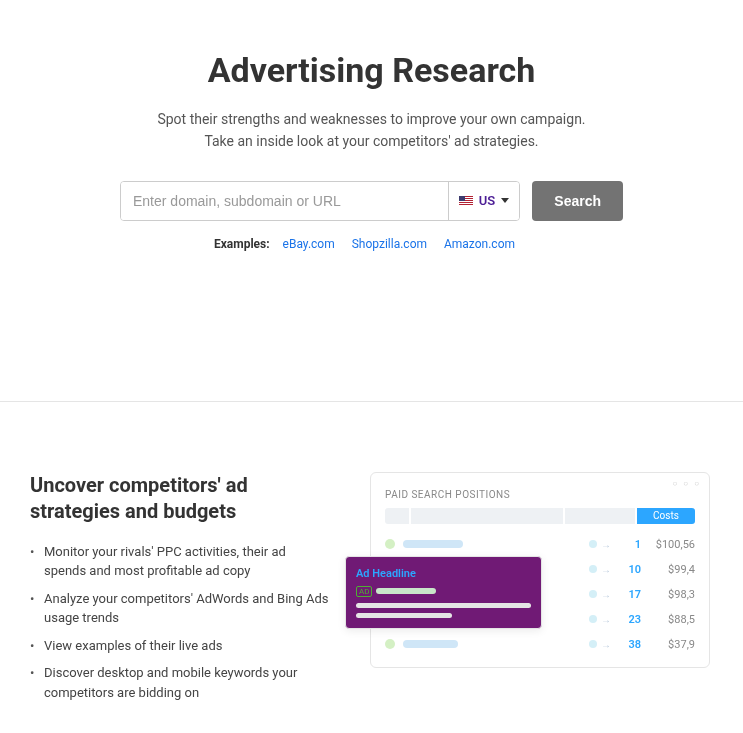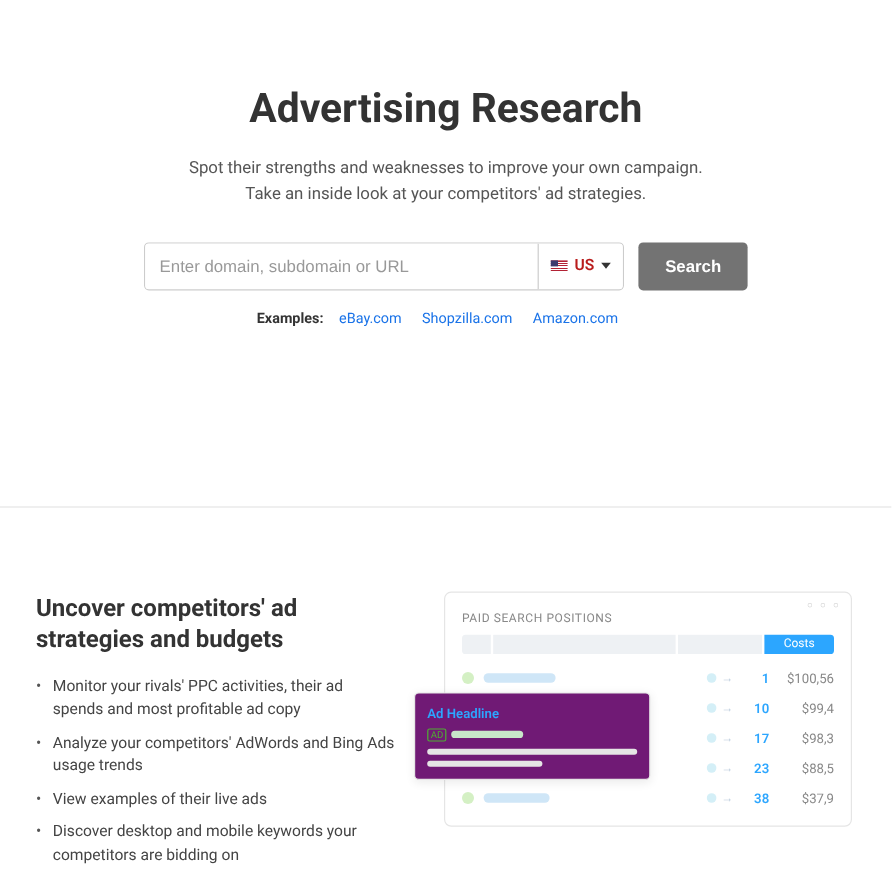--- a/index.html
+++ b/index.html
@@ -1,24 +1,24 @@
 <!DOCTYPE html>
 <html><head>
 <meta charset="utf-8">
 <style>
 * { box-sizing: border-box; margin: 0; padding: 0; }
 body { font-family: -apple-system, BlinkMacSystemFont, "Segoe UI", Roboto, Arial, sans-serif; background: #fff; color: #333; width: 743px; }
-.hero { text-align: center; padding: 71px 0 50px; }
+.hero { text-align: center; padding: 50px 0 50px; }
 .hero h1 { font-size: 34px; font-weight: 700; color: #333; margin-bottom: 18px; }
 .hero .subtitle { font-size: 14px; color: #555; line-height: 1.6; }
 .search-row { display: flex; justify-content: center; gap: 12px; margin-top: 28px; padding: 0 120px; }
 .input-group { display: flex; flex: 1; border: 1px solid #ccc; border-radius: 4px; overflow: hidden; height: 40px; }
 .domain-input { flex: 1; border: none; padding: 0 12px; font-size: 14px; color: #333; outline: none; }
 .domain-input::placeholder { color: #999; }
-.region-picker { display: flex; align-items: center; gap: 6px; padding: 0 10px; border-left: 1px solid #ccc; background: #fff; cursor: pointer; font-size: 13px; font-weight: 600; color: #b91c1c; }
+.region-picker { display: flex; align-items: center; gap: 6px; padding: 0 10px; border-left: 1px solid #ccc; background: #fff; cursor: pointer; font-size: 13px; font-weight: 600; color: #4c1d95; }
 .flag { width: 14px; height: 10px; background: linear-gradient(#b22234 0 10%, #fff 10% 20%, #b22234 20% 30%, #fff 30% 40%, #b22234 40% 50%, #fff 50% 60%, #b22234 60% 70%, #fff 70% 80%, #b22234 80% 90%, #fff 90% 100%); position: relative; display:inline-block; }
 .flag::before { content:""; position:absolute; top:0; left:0; width:6px; height:5px; background:#3c3b6e; }
 .chev { width:0; height:0; border-left:4px solid transparent; border-right:4px solid transparent; border-top:5px solid #333; }
 .search-btn { background: #737373; color: #fff; border: none; border-radius: 4px; font-size: 14px; font-weight: 600; padding: 0 22px; height: 40px; cursor: pointer; }
 .examples { margin-top: 16px; padding: 0 120px; text-align: center; font-size: 12px; }
 .examples .lbl { font-weight: 700; color: #333; margin-right: 10px; }
 .examples a { color: #1a73e8; text-decoration: none; margin-right: 14px; }
 .divider { border: none; border-top: 1px solid #e5e5e5; margin-top: 100px; }
 
 .feature { display: flex; gap: 40px; padding: 70px 30px 30px; align-items: flex-start; }

